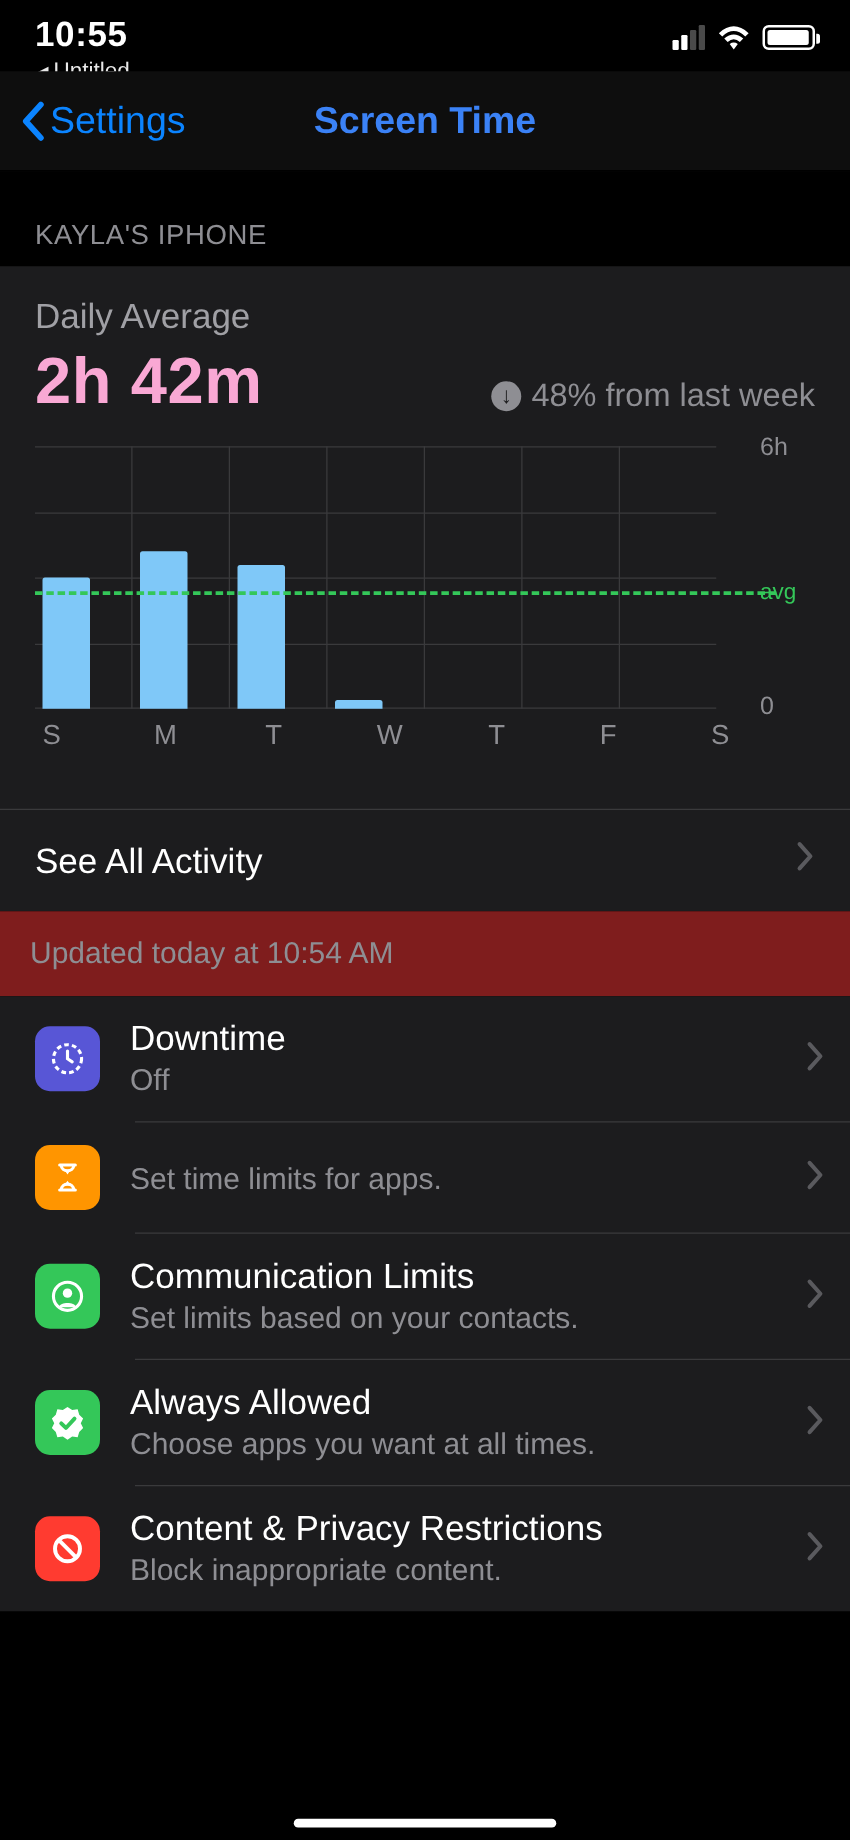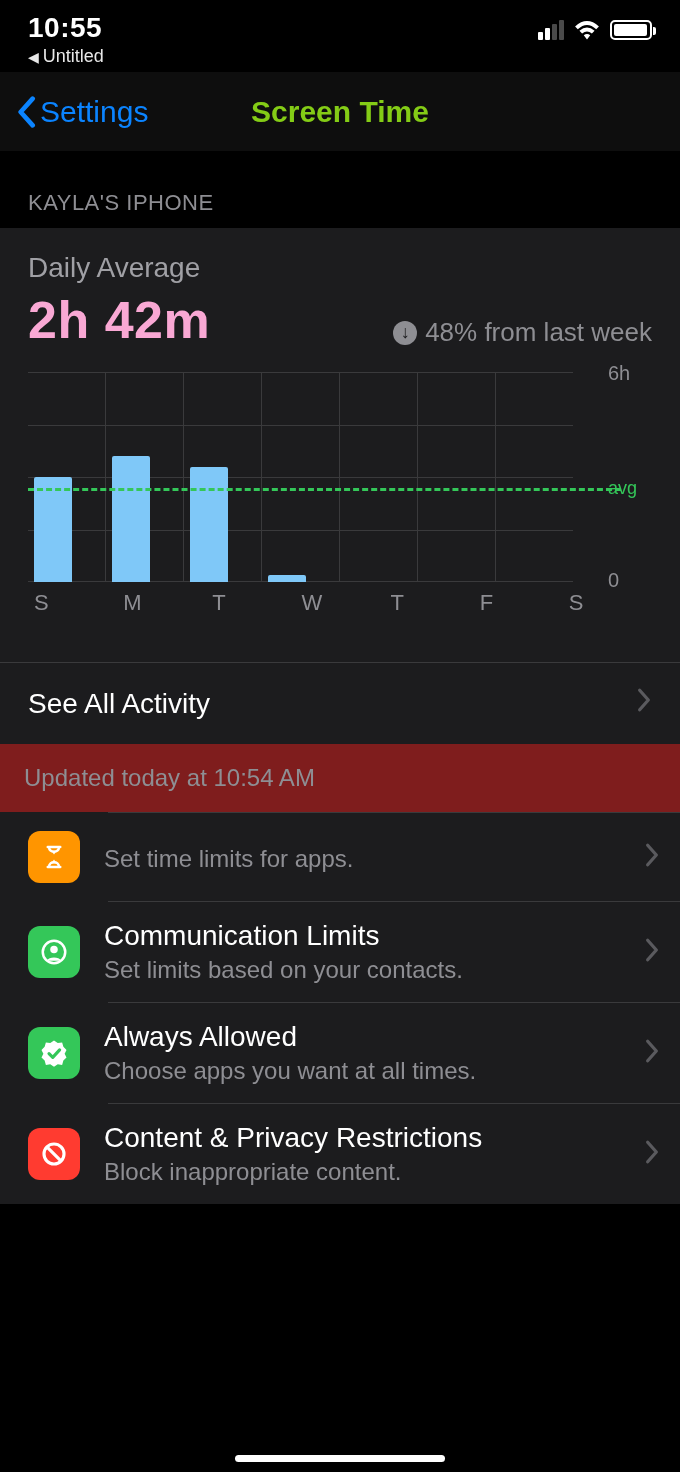--- a/index.html
+++ b/index.html
@@ -1,34 +1,34 @@
 <!DOCTYPE html>
 <html><head>
 <meta charset="utf-8">
 <style>
   * { box-sizing: border-box; margin: 0; padding: 0; }
   html, body { width: 680px; height: 1472px; background: #000; color: #fff; font-family: -apple-system, "Helvetica Neue", Helvetica, Arial, sans-serif; overflow: hidden; }
-  .status-bar { height: 72px; display: flex; justify-content: space-between; align-items: flex-start; padding: 12px 28px 0 28px; }
+  .status-bar { height: 57px; display: flex; justify-content: space-between; align-items: flex-start; padding: 12px 28px 0 28px; }
   .status-left { display: flex; flex-direction: column; align-items: flex-start; }
   .status-time { font-size: 28px; font-weight: 600; letter-spacing: 0.5px; }
   .status-back { font-size: 18px; color: #e8e8e8; display: flex; align-items: center; gap: 4px; margin-top: 2px; }
   .status-back .tri { font-size: 14px; }
   .status-right { display: flex; align-items: center; gap: 10px; padding-top: 8px; }
   .signal-bars { display: flex; align-items: flex-end; gap: 2px; }
   .signal-bars span { width: 5px; background: #4a4a4a; border-radius: 1px; }
   .signal-bars span.on { background: #fff; }
   .wifi { width: 26px; height: 20px; position: relative; }
   .battery { width: 42px; height: 20px; border: 2px solid #fff; border-radius: 5px; position: relative; }
   .battery::after { content: ""; position: absolute; right: -6px; top: 5px; width: 3px; height: 8px; background: #fff; border-radius: 0 2px 2px 0; }
   .battery-fill { position: absolute; left: 2px; top: 2px; bottom: 2px; right: 3px; background: #fff; border-radius: 2px; }
 
   .nav-bar { height: 80px; display: flex; align-items: center; position: relative; padding: 0 16px; background: #0e0e0e; border-bottom: 1px solid #000; }
   .nav-back { display: flex; align-items: center; color: #0b84ff; font-size: 30px; }
   .nav-back svg { margin-right: 4px; }
-  .nav-title { position: absolute; left: 0; right: 0; text-align: center; font-size: 30px; font-weight: 600; color: #84cc16; pointer-events: none; }
+  .nav-title { position: absolute; left: 0; right: 0; text-align: center; font-size: 30px; font-weight: 600; color: #3b82f6; pointer-events: none; }
 
   .section-header { padding: 38px 28px 12px 28px; font-size: 22px; color: #8e8e93; letter-spacing: 0.5px; background: #000; }
 
   .card { background: #1c1c1e; }
   .card-inner { padding: 24px 28px 0 28px; }
   .da-label { font-size: 28px; color: #a0a0a5; }
   .da-row { display: flex; align-items: baseline; justify-content: space-between; margin-top: 6px; }
   .da-value { font-size: 52px; font-weight: 600; color: #f9a8d4; letter-spacing: 0.5px; }
   .da-change { font-size: 26px; color: #8e8e93; display: flex; align-items: center; gap: 8px; }
   .down-circle { width: 24px; height: 24px; border-radius: 50%; background: #8e8e93; color: #1c1c1e; display: flex; align-items: center; justify-content: center; font-size: 18px; font-weight: 900; }
@@ -171,20 +171,35 @@
           <path d="M3 3 L11 12 L3 21" stroke="#5a5a5e" stroke-width="3" fill="none" stroke-linecap="round" stroke-linejoin="round"></path>
         </svg>
     </span>
   </div>
 </div>
 
 <div class="updated-row">Updated today at 10:54 AM</div>
 
 <div class="list">
 
+  <div class="list-item">
+    <div class="list-icon ic-purple">
+      <svg viewBox="0 0 24 24">
+          <circle cx="12" cy="12" r="9" fill="none" stroke="#fff" stroke-width="2" stroke-dasharray="3 2"></circle>
+          <path d="M12 7 V12 L15 14" stroke="#fff" stroke-width="2" fill="none" stroke-linecap="round"></path>
+        </svg>
+    </div>
+    <div class="list-text">
+      <div class="list-title">Downtime</div>
+      <div class="list-sub">Off</div>
+    </div>
+    <span class="chevron"><svg width="16" height="26" viewBox="0 0 14 24">
+          <path d="M3 3 L11 12 L3 21" stroke="#5a5a5e" stroke-width="3" fill="none" stroke-linecap="round" stroke-linejoin="round"></path>
+        </svg></span>
+  </div>
   <div class="list-sep"></div>
 
   <div class="list-item">
     <div class="list-icon ic-orange">
       <svg viewBox="0 0 24 24">
           <path d="M7 4 H17 M7 20 H17 M8 4 C8 9 16 9 16 4 M8 20 C8 15 16 15 16 20" stroke="#fff" stroke-width="2" fill="none" stroke-linecap="round"></path>
           <path d="M10 17 L14 17 L12 14 Z M12 10 L10 7 L14 7 Z" fill="#fff"></path>
         </svg>
     </div>
     <div class="list-text">

